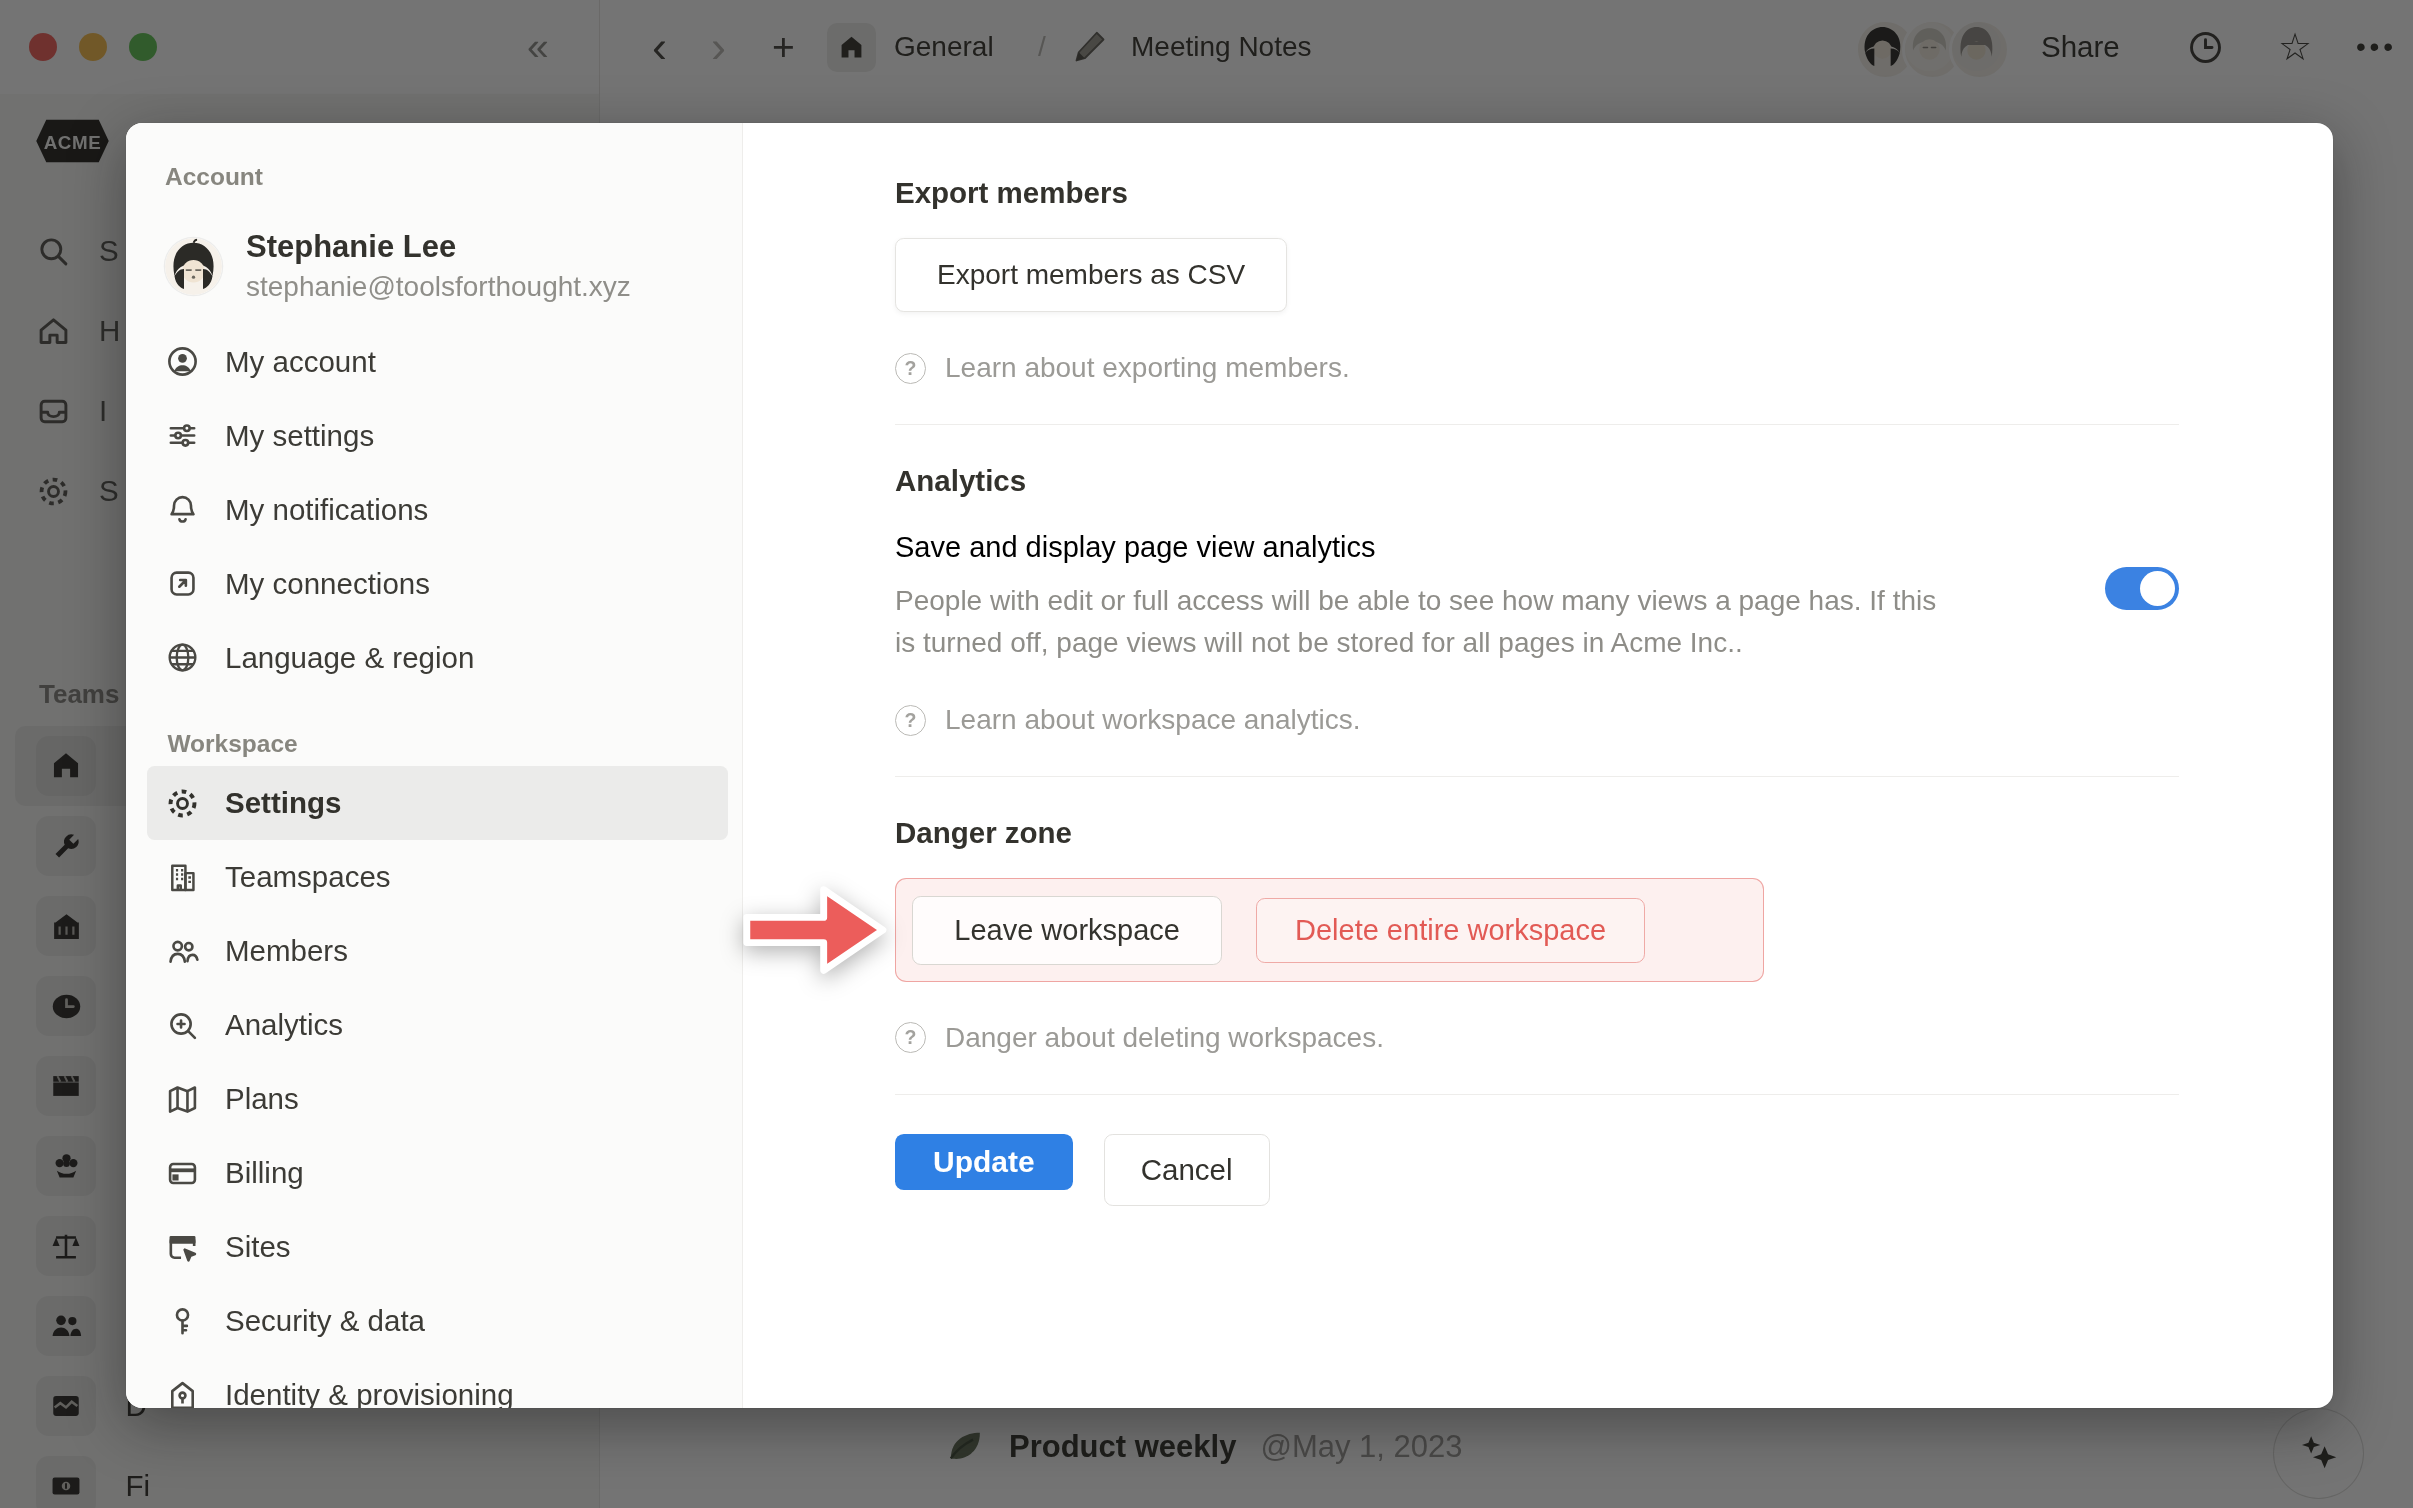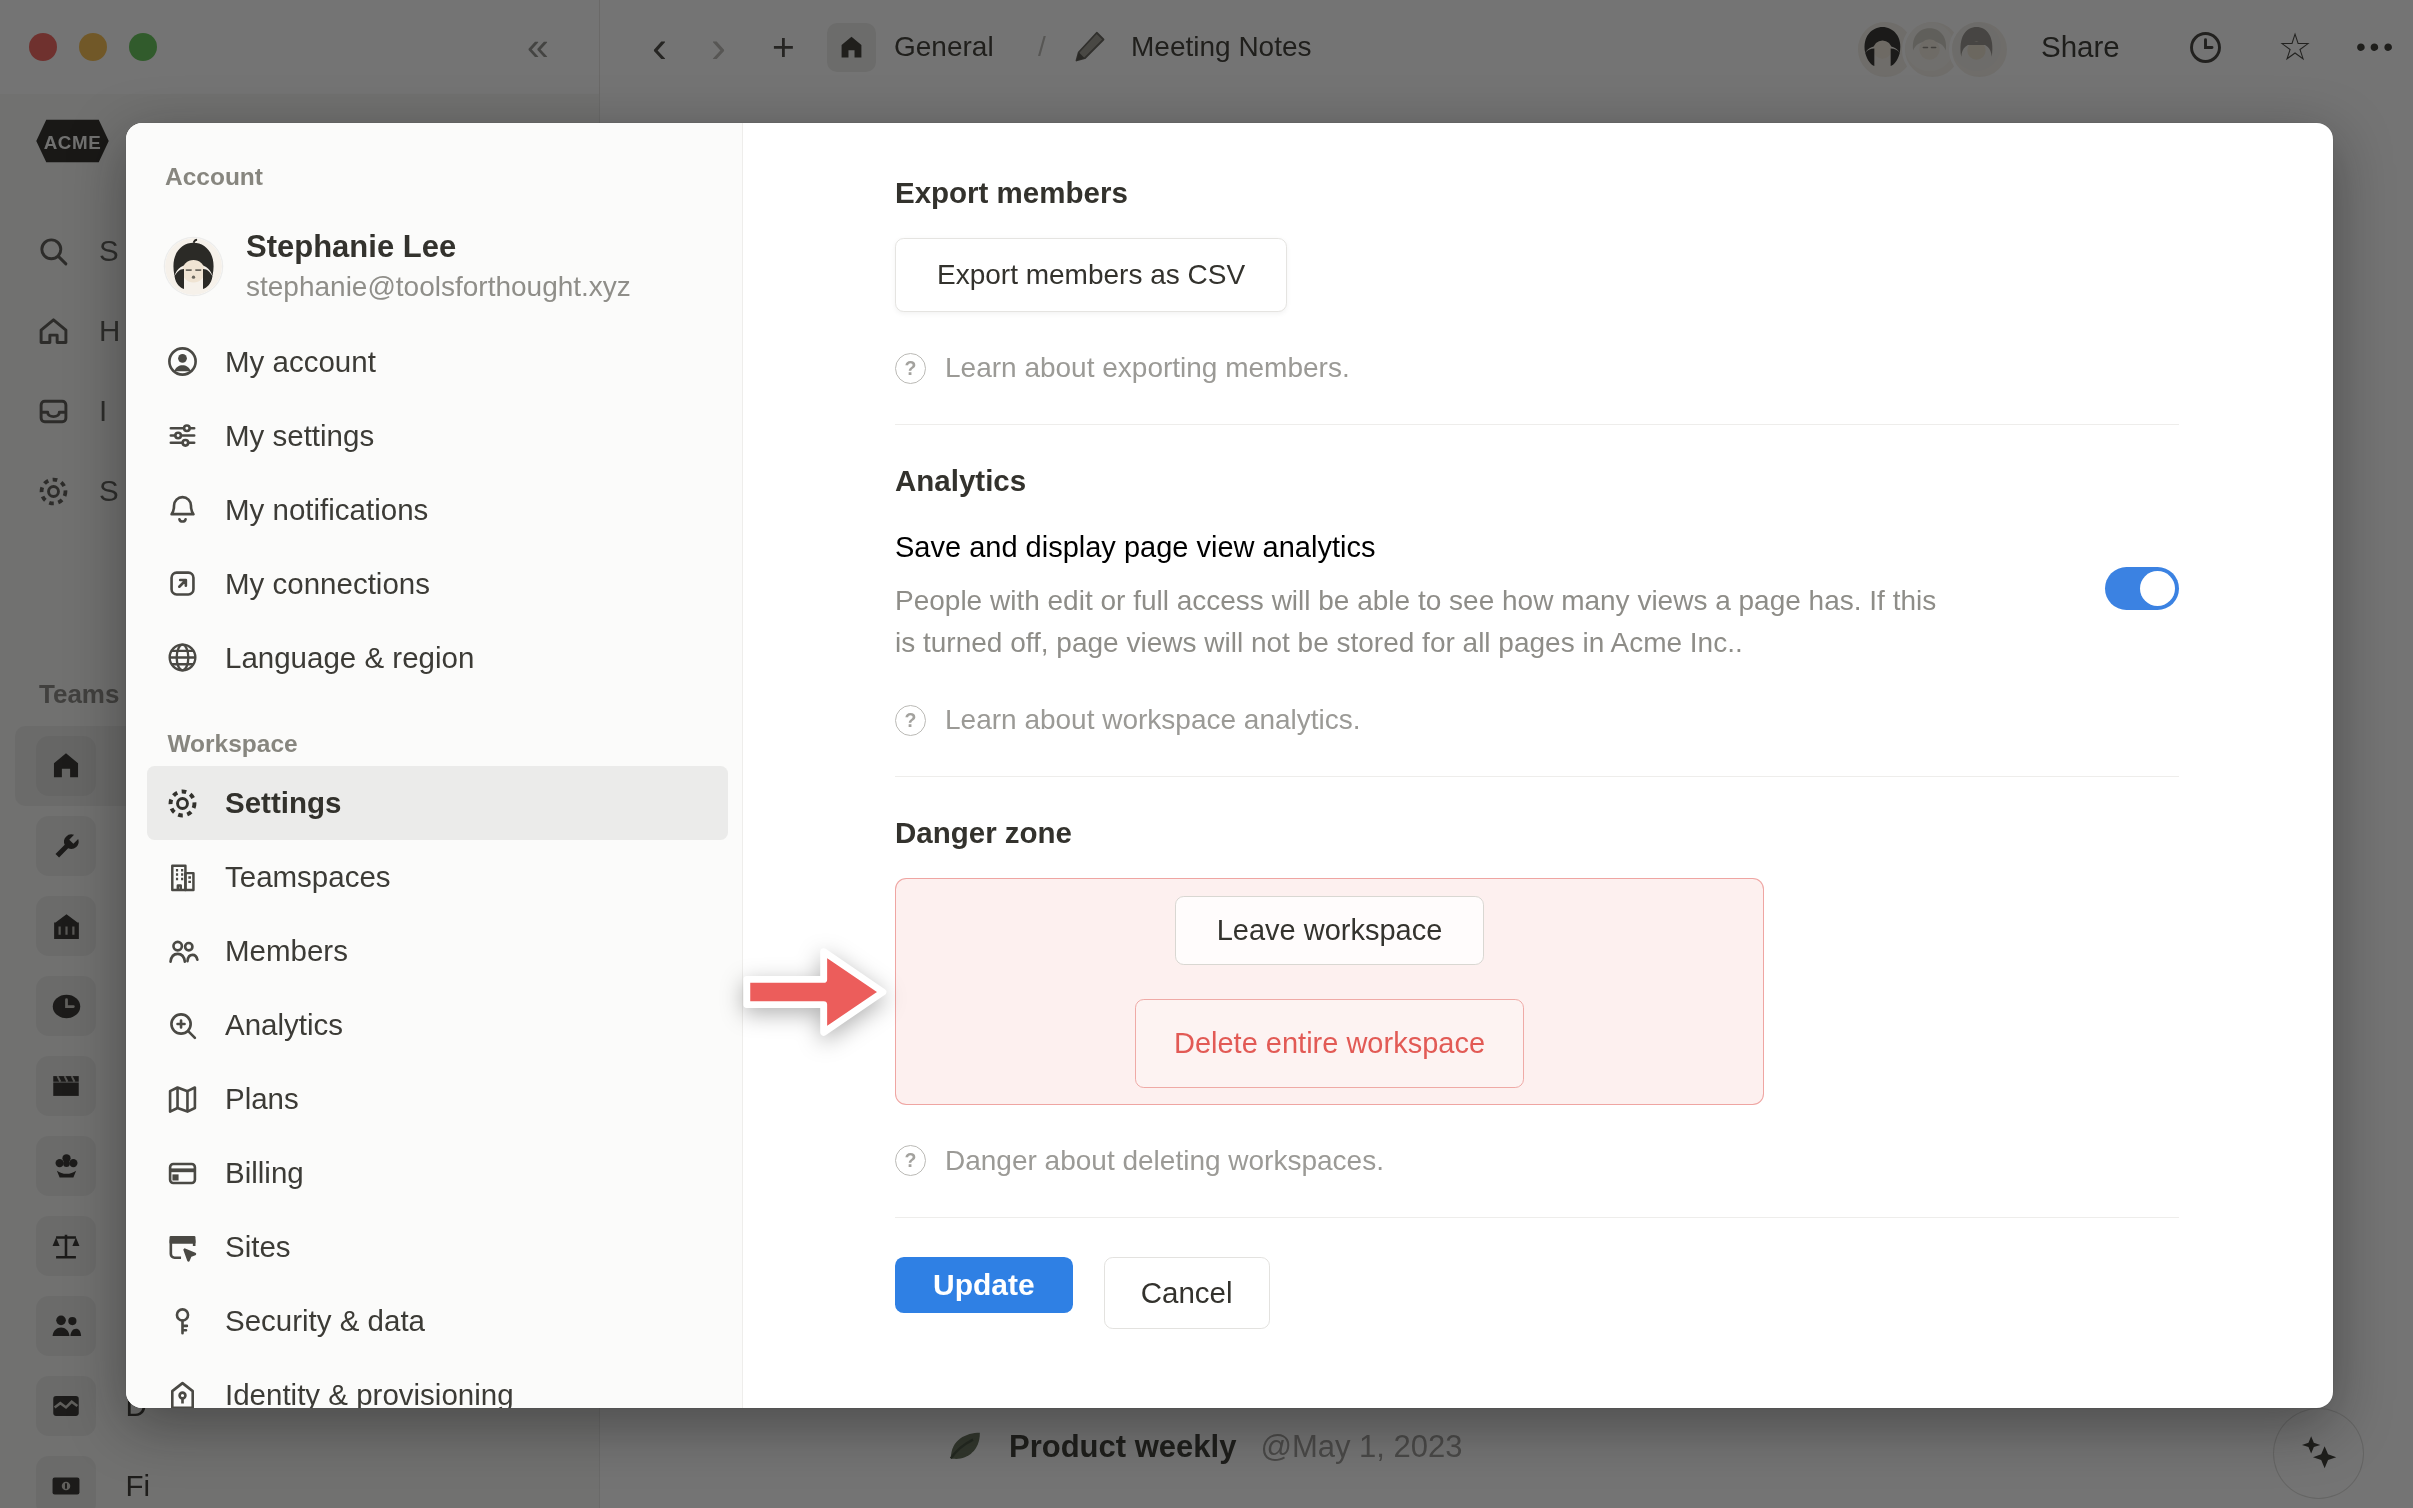--- a/index.html
+++ b/index.html
@@ -82,24 +82,24 @@
   .mt-sec{margin-top:39px;}
   .setting-row{display:flex;margin-top:33px;}
   .setting-title{font-size:29px;color:#000000;}
   .setting-desc{width:1068px;margin-top:16.3px;font-size:28px;line-height:42px;color:#8e8d88;}
   .toggle{margin-left:auto;margin-top:36px;width:74px;height:43px;border-radius:21.4px;background:#cfcecb;
           position:relative;flex-shrink:0;cursor:pointer;}
   .toggle.on{background:#3b82e2;}
   .knob{position:absolute;top:3.8px;right:4.4px;width:35px;height:35px;border-radius:50%;background:#fff;}
   .danger-wrap{position:relative;margin-top:28px;width:869px;}
   .danger-box{box-sizing:border-box;border:1.3px solid rgba(226,90,85,0.5);background:#fdf0ef;border-radius:11.3px;
-              padding:16.3px;display:flex;gap:34px;align-items:center;flex-direction:column;}
+              padding:16.3px;display:flex;gap:34px;align-items:center;}
   .leave-btn{height:69px;padding:0 41px;font-size:29px;color:#34332e;background:#fffcfc;border:1.3px solid #d9d7d2;
              border-radius:8.8px;font-family:inherit;cursor:pointer;}
-  .delete-btn{height:89px;padding:0 38px;font-size:29px;color:#e25a55;background:#fdf3f2;border:1.3px solid #efaaa6;
+  .delete-btn{height:65px;padding:0 38px;font-size:29px;color:#e25a55;background:#fdf3f2;border:1.3px solid #efaaa6;
               border-radius:8.8px;font-family:inherit;cursor:pointer;}
   .arrow{position:absolute;left:-152px;top:50%;transform:translateY(-50%);
          filter:drop-shadow(0 6.3px 11.3px rgba(0,0,0,0.3));}
   .footer{display:flex;gap:31px;margin-top:39px;}
   .update-btn{height:56px;padding:0 38px;font-size:30px;font-weight:700;color:#fff;background:#2f80e4;
               border:none;border-radius:8.8px;font-family:inherit;cursor:pointer;}
   .cancel-btn{height:72px;padding:0 36px;font-size:29.5px;color:#33322d;background:#fff;border:1.3px solid #e3e2df;
               border-radius:8.8px;font-family:inherit;cursor:pointer;}
 </style>
 </head>

